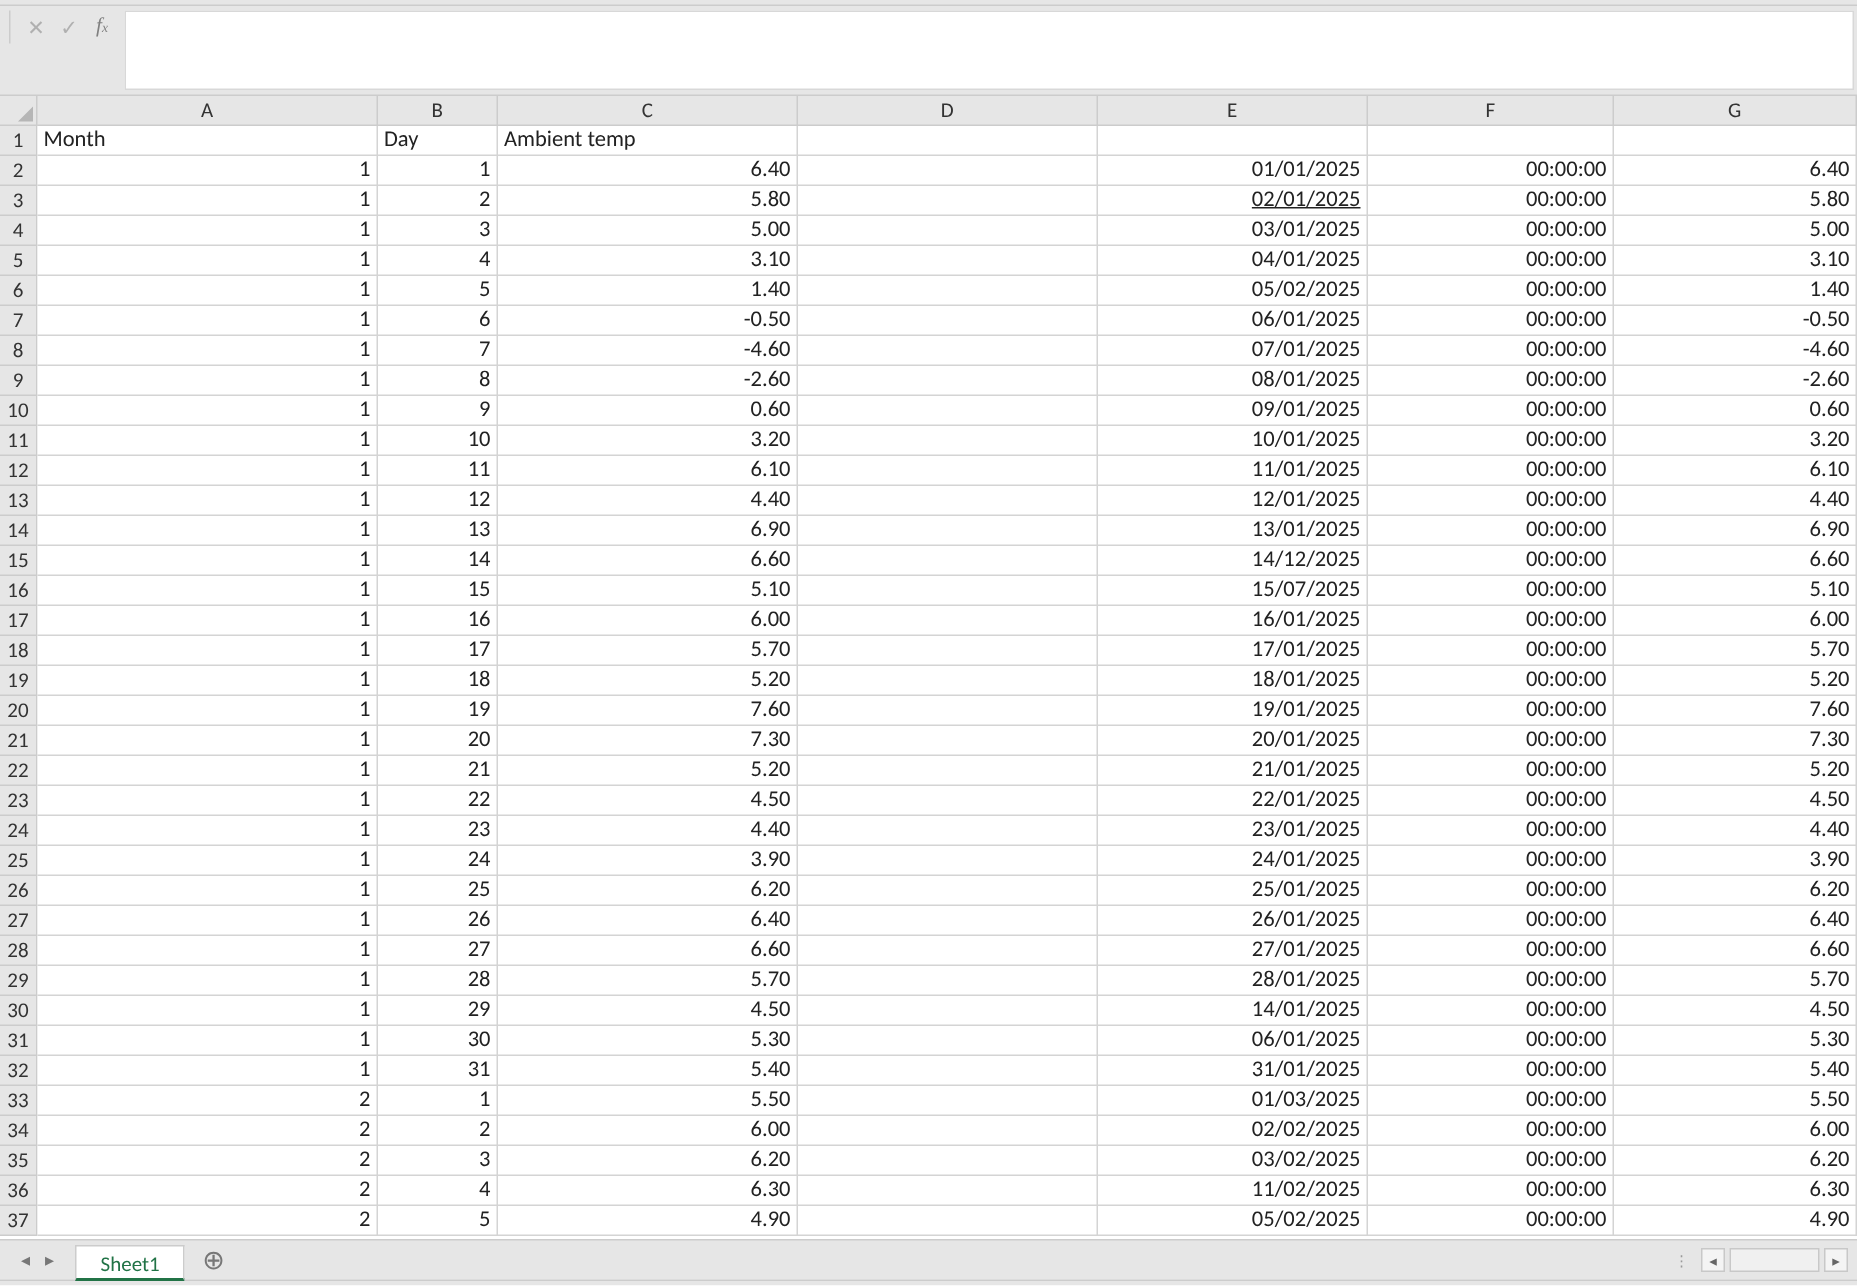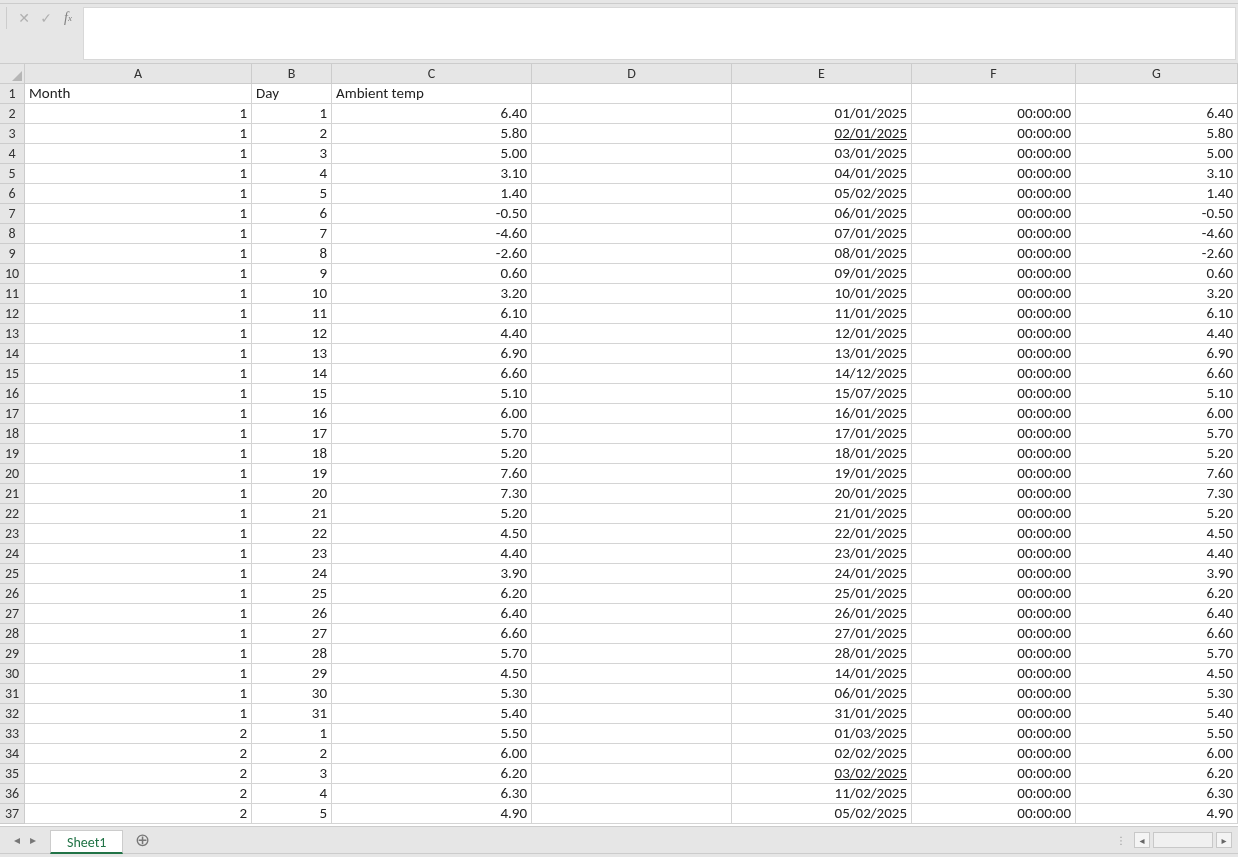--- a/index.html
+++ b/index.html
@@ -428,21 +428,21 @@
             <div class="cell r" style="width: 180px;">02/02/2025</div>
             <div class="cell r" style="width: 164px;">00:00:00</div>
             <div class="cell r" style="width: 162px;">6.00</div>
           </div>
           <div class="row">
             <div class="row-header">35</div>
             <div class="cell r" style="width: 227px;">2</div>
             <div class="cell r" style="width: 80px;">3</div>
             <div class="cell r" style="width: 200px;">6.20</div>
             <div class="cell r" style="width: 200px;"></div>
-            <div class="cell r" style="width: 180px; text-decoration: underline;">03/02/2025</div>
+            <div class="cell r" style="width: 180px;">03/02/2025</div>
             <div class="cell r" style="width: 164px;">00:00:00</div>
             <div class="cell r" style="width: 162px;">6.20</div>
           </div>
           <div class="row">
             <div class="row-header">36</div>
             <div class="cell r" style="width: 227px;">2</div>
             <div class="cell r" style="width: 80px;">4</div>
             <div class="cell r" style="width: 200px;">6.30</div>
             <div class="cell r" style="width: 200px;"></div>
             <div class="cell r" style="width: 180px;">11/02/2025</div>

